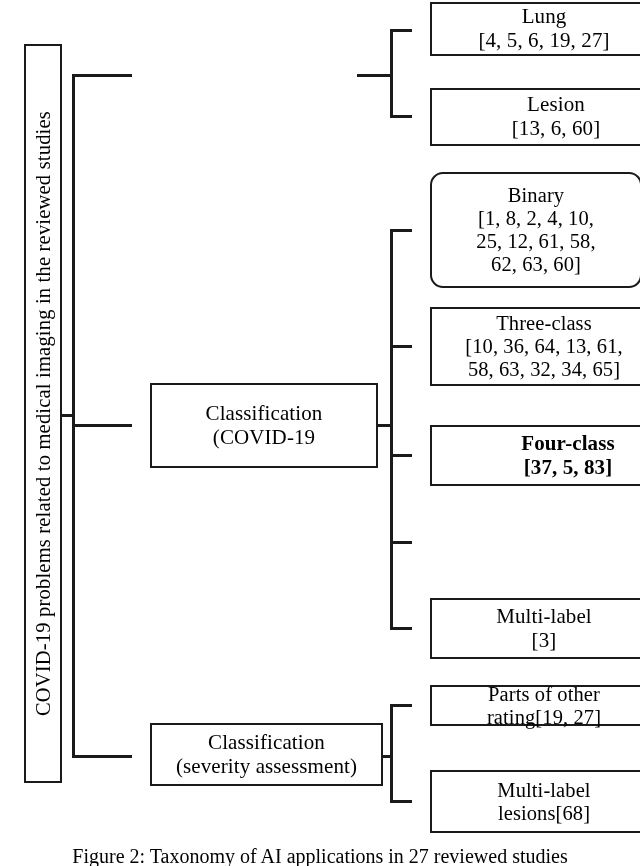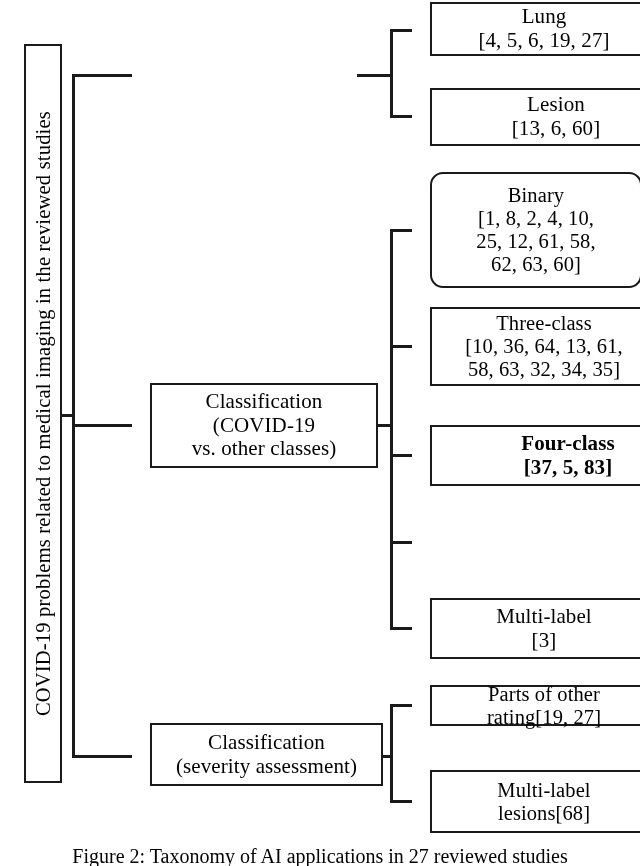--- a/index.html
+++ b/index.html
@@ -147,34 +147,33 @@
   </div>
 
   <div class="node" id="n-lesion">
     <span class="ln">Lesion</span>
     <span class="ln">[13, 6, 60]</span>
   </div>
 
   <div class="node" id="n-classification">
     <span class="ln">Classification</span>
     <span class="ln">(COVID-19</span>
-    <span class="ln">vs. other classes)</span>
   </div>
 
   <div class="node" id="n-binary">
     <span class="ln">Binary</span>
     <span class="ln">[1, 8, 2, 4, 10,</span>
     <span class="ln">25, 12, 61, 58,</span>
     <span class="ln">62, 63, 60]</span>
   </div>
 
   <div class="node" id="n-three">
     <span class="ln">Three-class</span>
     <span class="ln">[10, 36, 64, 13, 61,</span>
-    <span class="ln">58, 63, 32, 34, 35]</span>
+    <span class="ln">58, 63, 32, 34, 65]</span>
   </div>
 
   <div class="node" id="n-four">
     <span class="ln">Four-class</span>
     <span class="ln">[37, 5, 83]</span>
   </div>
 
 
   <div class="node" id="n-multi">
     <span class="ln">Multi-label</span>

